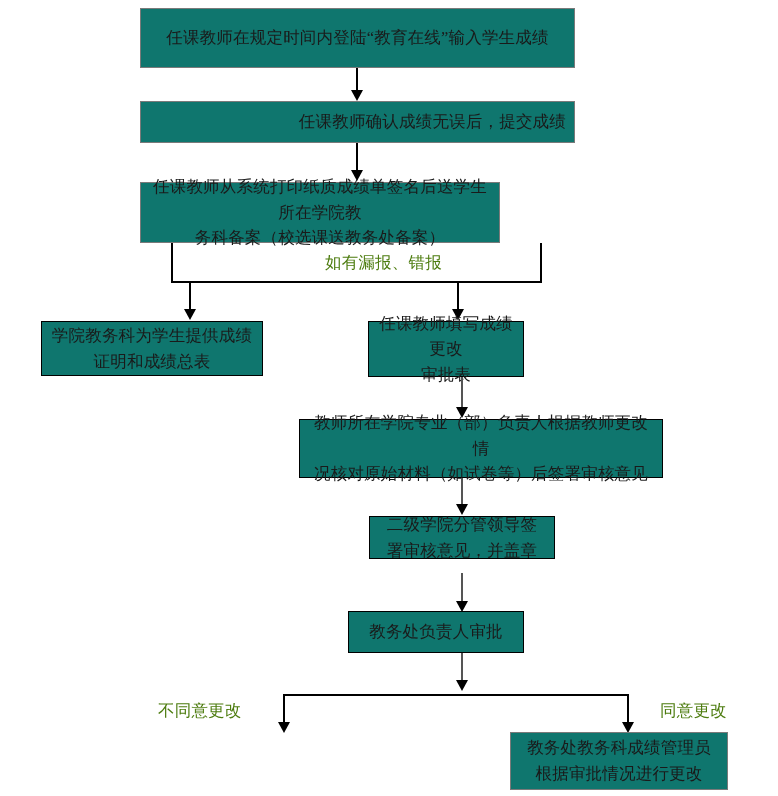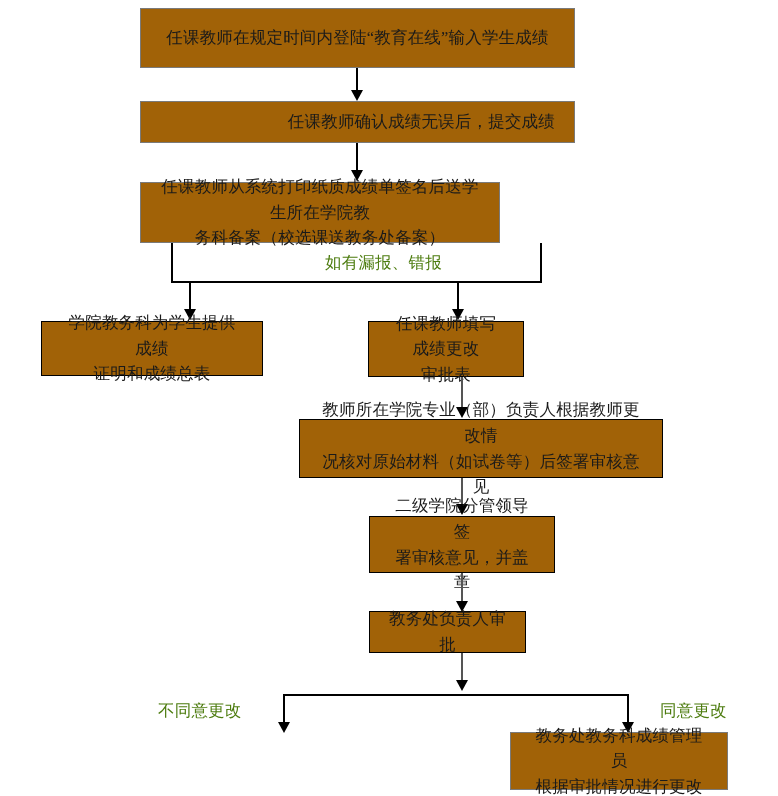--- a/index.html
+++ b/index.html
@@ -12,30 +12,30 @@
     width: 778px;
     height: 796px;
     background: #ffffff;
     font-family: "Liberation Serif", "DejaVu Serif", serif;
     overflow: hidden;
   }
   .node {
     position: absolute;
     box-sizing: border-box;
     border: 1.5px solid #000000;
-    background: #a16207;
+    background: #0f766e;
     display: flex;
     align-items: center;
     justify-content: center;
     text-align: center;
     color: #1a1a1a;
     font-size: 16.5px;
     line-height: 1.55;
     letter-spacing: 0.2px;
-    padding: 0 19px;
+    padding: 0 8px;
   }
   .node.shadowed {
     border-color: #7a7a7a;
     box-shadow: 0 0 0 0 transparent;
   }
   .node-text {
     display: block;
     width: 100%;
     white-space: pre-line;
   }
@@ -117,29 +117,29 @@
   <div class="arrowhead" style="left:456px; top:407px;"></div>
 
   <div class="node" style="left:280px; top:419px; width:364px; height:59px;margin-left:19px;">
     <span class="node-text">教师所在学院专业（部）负责人根据教师更改情
 况核对原始材料（如试卷等）后签署审核意见</span>
   </div>
 
   <div class="vline grey" style="left:461px; top:478px; height:28px;"></div>
   <div class="arrowhead" style="left:456px; top:504px;"></div>
 
-  <div class="node" style="left:369px; top:516px; width:186px; height:57px;">
+  <div class="node" style="left:369px; top:516px; width:186px; height:43px;">
     <span class="node-text">二级学院分管领导签
 署审核意见，并盖章</span>
   </div>
 
   <div class="vline grey" style="left:461px; top:573px; height:30px;"></div>
   <div class="arrowhead" style="left:456px; top:601px;"></div>
 
-  <div class="node" style="left:369px; top:611px; width:157px; height:42px;">
+  <div class="node" style="left:348px; top:611px; width:176px; height:42px;">
     <span class="node-text">教务处负责人审批</span>
   </div>
 
   <div class="vline grey" style="left:461px; top:653px; height:28px;"></div>
   <div class="arrowhead" style="left:456px; top:680px;"></div>
 
   <div class="hline" style="left:283px; top:694px; width:346px;"></div>
   <div class="vline" style="left:283px; top:694px; height:32px;"></div>
   <div class="arrowhead" style="left:278px; top:722px;"></div>
   <div class="vline" style="left:627px; top:694px; height:32px;"></div>

